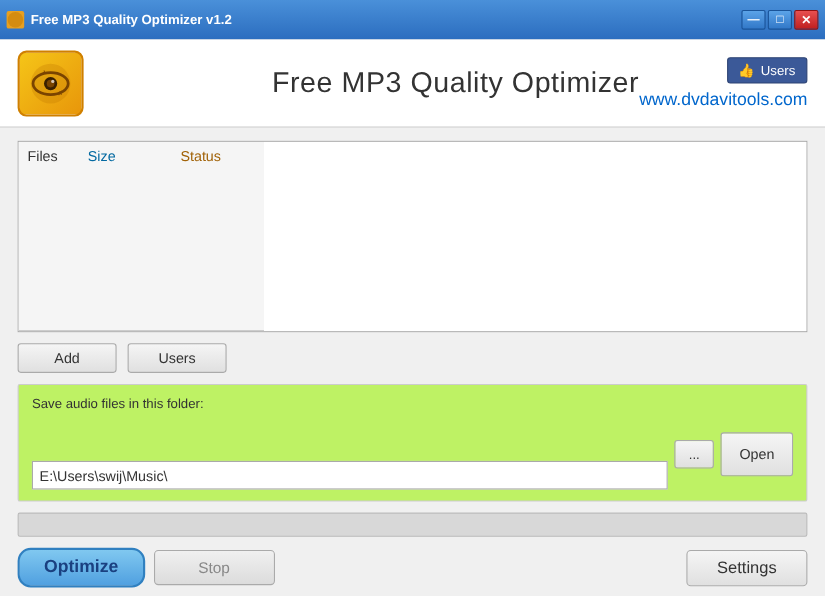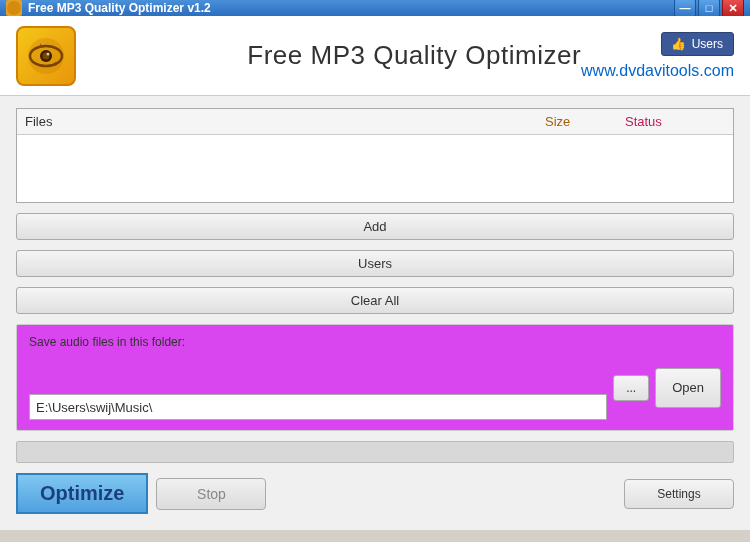--- a/index.html
+++ b/index.html
@@ -10,21 +10,21 @@
       width: 750px;
       height: 542px;
       overflow: hidden;
     }
 
     
     .title-bar {
       display: flex;
       align-items: center;
       background: linear-gradient(to bottom, #4a90d9, #2b6dbf);
-      height: 16px;
+      height: 36px;
       padding: 0 6px;
       color: white;
       font-size: 12px;
       font-weight: bold;
       user-select: none;
     }
     .title-bar-icon {
       width: 16px;
       height: 16px;
       margin-right: 6px;
@@ -135,68 +135,67 @@
       padding: 12px 16px;
       gap: 10px;
     }
 
     
     .file-table-container {
       border: 1px solid #aaa;
       background: white;
       flex: 1;
       display: flex;
-      flex-direction: column;
+      flex-direction: row;
+      text-align: center;
     }
     .table-header {
       display: flex;
       background: #f5f5f5;
       border-bottom: 1px solid #ccc;
       padding: 5px 8px;
     }
     .col-files {
       flex: 1;
       font-weight: normal;
       color: #333;
     }
     .col-size {
       width: 80px;
-      color: #a16207;
-      margin-left: 32px;
+      color: #0369a1;
     }
     .col-status {
       width: 100px;
-      color: #be185d;
+      color: #a16207;
     }
     .table-body {
       flex: 1;
       background: white;
     }
 
     
     .file-buttons {
       display: flex;
       gap: 10px;
       padding: 0;
-      flex-direction: column;
     }
     .file-btn {
       padding: 5px 18px;
       background: linear-gradient(to bottom, #f5f5f5, #e0e0e0);
       border: 1px solid #aaa;
       border-radius: 3px;
       cursor: pointer;
       font-size: 13px;
       color: #333;
       min-width: 90px;
     }
 
     
     .save-folder-section {
-      background: #d946ef;
+      background: #bef264;
       border: 1px solid #ccc;
       padding: 10px 12px;
       border-radius: 2px;
     }
     .save-folder-label {
       font-size: 12px;
       color: #333;
       margin-bottom: 6px;
     }
     .save-folder-row {
@@ -256,23 +255,23 @@
     .bottom-buttons {
       display: flex;
       align-items: center;
       gap: 8px;
       padding-bottom: 4px;
     }
     .optimize-btn {
       padding: 7px 22px;
       background: linear-gradient(to bottom, #80c8f0, #50a0e0);
       border: 2px solid #3080c0;
-      border-radius: 0;
-      cursor: pointer;
-      font-size: 20px;
+      border-radius: 12px;
+      cursor: pointer;
+      font-size: 16px;
       font-weight: bold;
       color: #1a4080;
       min-width: 110px;
     }
     .stop-btn {
       padding: 7px 32px;
       background: linear-gradient(to bottom, #f0f0f0, #dcdcdc);
       border: 1px solid #aaa;
       border-radius: 4px;
       cursor: pointer;
@@ -280,21 +279,21 @@
       color: #888;
       min-width: 110px;
     }
     .spacer { flex: 1; }
     .settings-btn {
       padding: 7px 22px;
       background: linear-gradient(to bottom, #f5f5f5, #e0e0e0);
       border: 1px solid #aaa;
       border-radius: 4px;
       cursor: pointer;
-      font-size: 12px;
+      font-size: 15px;
       color: #333;
       min-width: 110px;
     }
   </style>
 </head>
 <body>
 
 <div class="title-bar">
   <div class="title-bar-icon">
     <svg viewBox="0 0 16 16" fill="none" xmlns="http://www.w3.org/2000/svg">
@@ -342,21 +341,20 @@
         <span class="col-files">Files</span>
         <span class="col-size">Size</span>
         <span class="col-status">Status</span>
       </div>
       <div class="table-body"></div>
     </div>
 
     <div class="file-buttons">
       <button class="file-btn">Add</button>
       <button class="file-btn">Users</button>
-      <button class="file-btn">Clear All</button>
     </div>
 
     <div class="save-folder-section">
       <div class="save-folder-label">Save audio files in this folder:</div>
       <div class="save-folder-row">
         <input class="folder-path-input" type="text" value="E:\Users\swij\Music\" style="">
         <button class="browse-btn">...</button>
         <button class="open-btn">Open</button>
       </div>
     </div>

